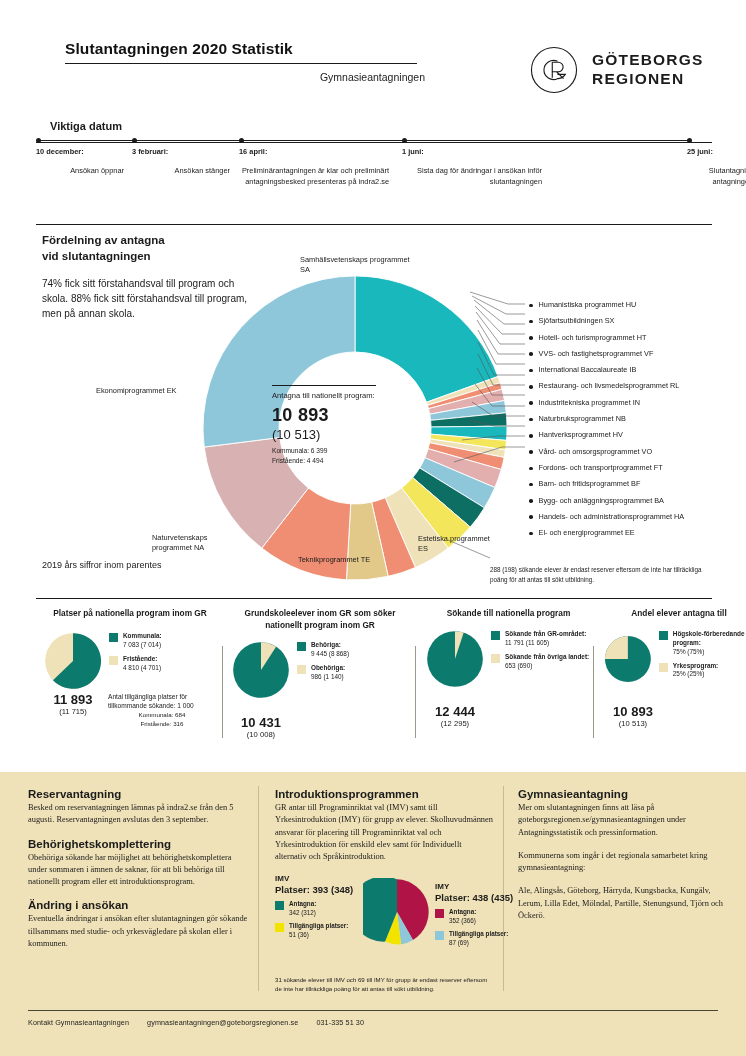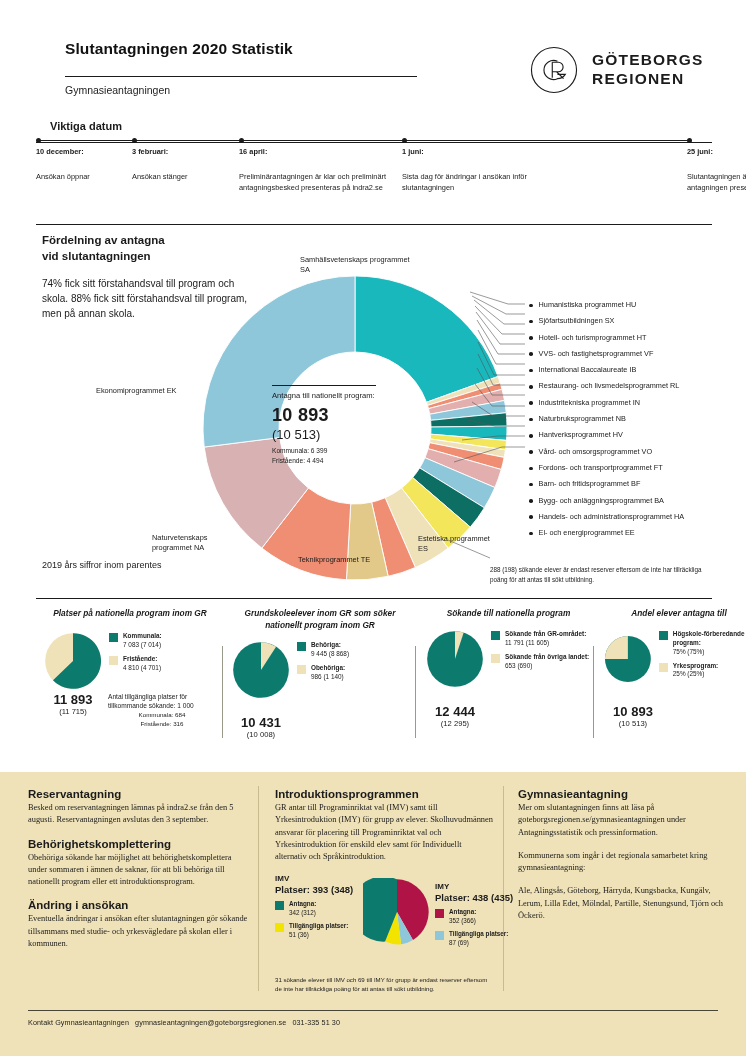--- a/index.html
+++ b/index.html
@@ -13,37 +13,37 @@
     color: #1b1b1b;
     overflow: hidden;
   }
   .page { position: absolute; inset: 0; }
 
   
   .header { position: absolute; left: 0; top: 0; width: 746px; height: 120px; }
   .title-block { position: absolute; left: 65px; top: 40px; width: 360px; }
   .main-title {
     font-size: 15.5px; font-weight: bold; letter-spacing: .1px;
-    color: #111; margin: 0 0 18px 0;
+    color: #111; margin: 0 0 5px 0;
   }
   .title-rule { border-top: 1px solid #1b1b1b; width: 352px; margin: 0 0 7px 0; }
-  .subtitle { font-size: 10.5px; color: #222; }
+  .subtitle { font-size: 10.5px; color: #222; text-align: right; }
 
   .logo { position: absolute; left: 528px; top: 44px; display: flex; align-items: center; gap: 12px; }
   .logo-mark { width: 52px; height: 52px; }
   .logo-text { font-size: 15.5px; font-weight: bold; letter-spacing: 1.2px; line-height: 1.22; color: #1b1b1b; }
 
   
   .viktiga-title { position: absolute; left: 50px; top: 120px; font-size: 11px; font-weight: bold; }
   .timeline { position: absolute; left: 36px; top: 134px; width: 676px; height: 60px; text-decoration: underline; }
   .tl-line { position: absolute; left: 2px; top: 6px; width: 650px; height: 0; border-top: 1.2px solid #1b1b1b; }
   .tl-item { position: absolute; top: 0; }
   .tl-dot { width: 5px; height: 5px; border-radius: 50%; background: #1b1b1b; position: absolute; left: 0; top: 4px; }
   .tl-date { font-size: 7.4px; font-weight: bold; margin-top: 13px; }
-  .tl-desc { font-size: 7.4px; line-height: 1.5; margin-top: 15px; }
+  .tl-desc { font-size: 7.4px; line-height: 1.5; margin-top: 9px; text-align: right; }
 
   
   .sec-rule { position: absolute; left: 36px; width: 676px; border-top: 1px solid #1b1b1b; }
   .donut-head { position: absolute; left: 42px; top: 233px; width: 215px; }
   .donut-head h2 { font-size: 11.5px; font-weight: bold; margin: 0; line-height: 1.35; }
   .donut-lead { font-size: 10px; line-height: 1.52; margin-top: 12px; color: #1b1b1b; }
 
   .donut-wrap { position: absolute; left: 195px; top: 268px; width: 320px; height: 320px; }
   .donut-center { position: absolute; left: 272px; top: 385px; width: 120px; }
   .dc-rule { border-top: 1px solid #1b1b1b; width: 104px; margin-bottom: 5px; }
@@ -60,21 +60,21 @@
   .legend-txt { font-size: 7.3px; line-height: 1.25; white-space: nowrap; }
 
   .leader-svg { position: absolute; left: 430px; top: 290px; width: 110px; height: 300px; }
 
   .note-right { position: absolute; left: 490px; top: 565px; width: 225px; font-size: 6.3px; line-height: 1.55; }
   .paren-note { position: absolute; left: 42px; top: 560px; font-size: 9px; }
 
   
   .pies { position: absolute; left: 36px; top: 608px; width: 676px; height: 152px; }
   .pie-col { position: absolute; top: 0; }
-  .pc-title { font-size: 8.3px; font-weight: bold; text-align: center; line-height: 1.4; font-style: italic; }
+  .pc-title { font-size: 8.3px; font-weight: bold; text-align: center; line-height: 1.4; }
   .pc-body { display: flex; align-items: flex-start; gap: 7px; margin-top: 12px; }
   .pc-legend { font-size: 6.4px; line-height: 1.4; }
   .pc-legend .lg { display: flex; gap: 5px; margin-bottom: 5px; }
   .sw { width: 9px; height: 9px; flex: 0 0 auto; margin-top: 1px; }
   .pc-total { text-align: center; margin-top: 4px; }
   .pc-total .big { font-size: 13px; font-weight: bold; }
   .pc-total .sm { font-size: 7.6px; }
   .pc-extra { font-size: 6.6px; line-height: 1.45; margin-top: 5px; }
   .pc-extra2 { font-size: 6.2px; line-height: 1.45; text-align: center; }
   .vdiv { position: absolute; top: 38px; width: 0; height: 92px; border-left: 1px solid #9a9a8c; }
@@ -86,21 +86,21 @@
   .b-p { font-family: "Liberation Serif", serif; font-size: 8.4px; line-height: 1.46; margin: 0 0 11px 0; }
   .b-vdiv { position: absolute; top: 14px; width: 0; height: 205px; border-left: 1px solid #c9bb90; }
 
   .imv-title { font-size: 8px; font-weight: bold; }
   .imv-platser { font-size: 9.5px; font-weight: bold; margin-top: 1px; }
   .imv-lg { display: flex; gap: 5px; margin-top: 5px; font-size: 6.3px; line-height: 1.35; }
   .ip-note { font-size: 6.1px; line-height: 1.45; margin-top: 6px; }
 
   .contact-rule { position: absolute; left: 28px; top: 1010px; width: 690px; border-top: 1px solid #4a4636; }
   .contact { position: absolute; left: 28px; top: 1018px; font-size: 7.2px; letter-spacing: .1px; }
-  .contact span { margin-right: 4px; }
+  .contact span { margin-right: 16px; }
 </style>
 </head>
 <body>
 
 <div class="page">
 
   <div class="header">
     <div class="title-block">
       <div class="main-title">Slutantagningen 2020 Statistik</div>
       <div class="title-rule"></div>

